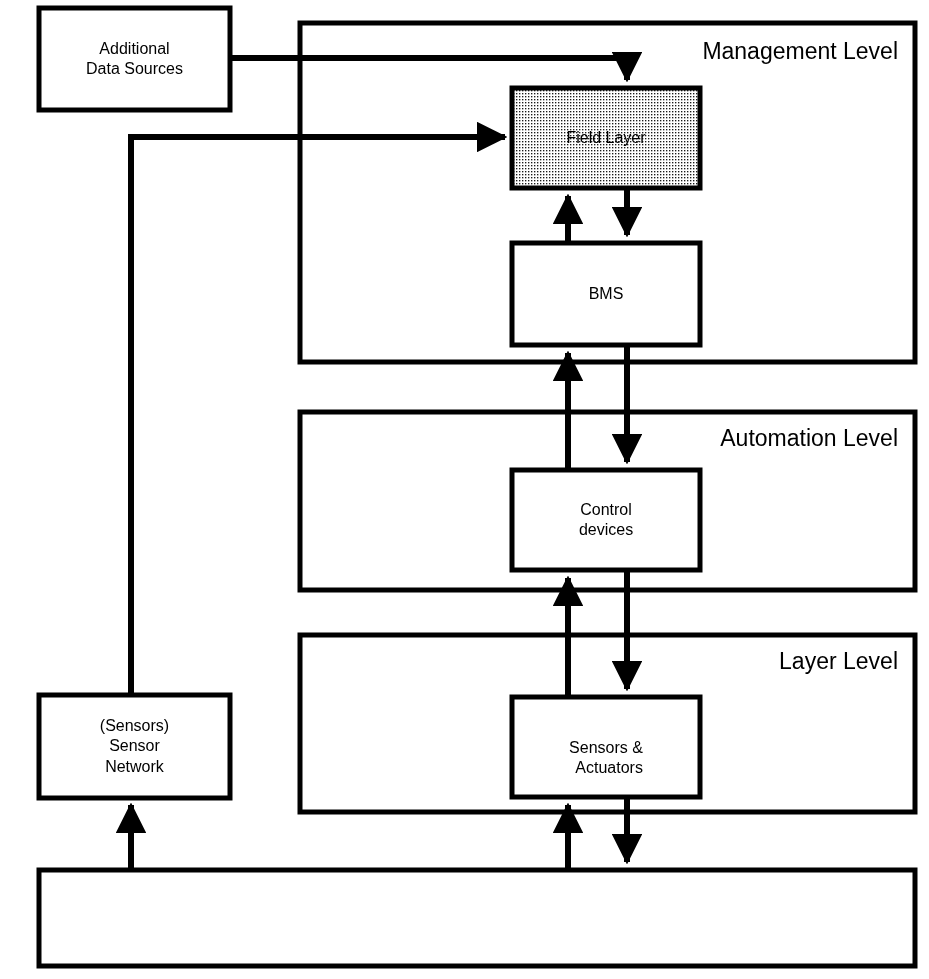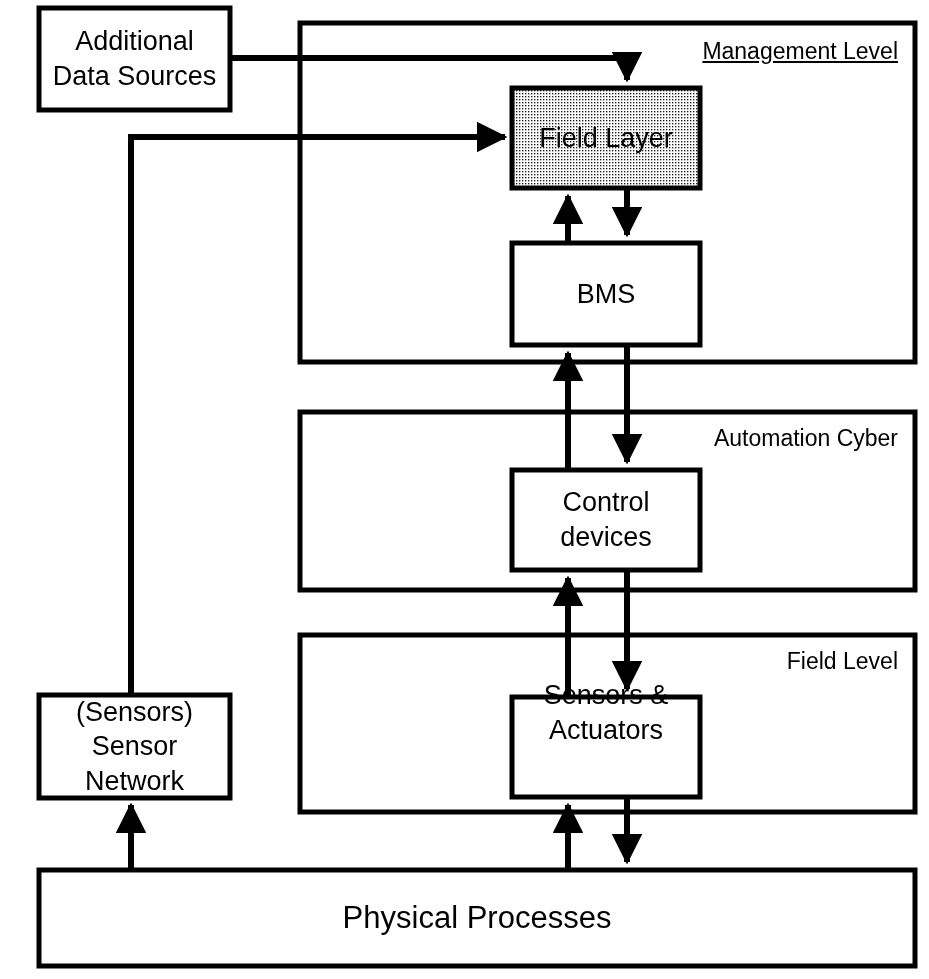--- a/index.html
+++ b/index.html
@@ -39,21 +39,21 @@
     font-family: "Liberation Sans", sans-serif;
     color: #000000;
   }
   .zone-label {
     position: absolute;
     text-align: right;
     white-space: nowrap;
     font-family: "Liberation Sans", sans-serif;
     color: #000000;
   }
-  .fs-inner { font-size: 27px; }
+  .fs-inner { font-size: 16px; }
   .fs-zone  { font-size: 23px; }
   .fs-big   { font-size: 31px; }
 </style>
 </head>
 <body>
 
 <div id="canvas">
 
   <svg id="diagram" viewBox="0 0 929 979" xmlns="http://www.w3.org/2000/svg">
     <defs>
@@ -94,38 +94,37 @@
 
     <rect x="512" y="470" width="188" height="100" fill="#ffffff" stroke="#000000" stroke-width="5"></rect>
 
     <rect x="512" y="697" width="188" height="100" fill="#ffffff" stroke="#000000" stroke-width="5"></rect>
 
     <rect x="39" y="695" width="191" height="103" fill="#ffffff" stroke="#000000" stroke-width="5"></rect>
 
     <rect x="39" y="870" width="876" height="96" fill="#ffffff" stroke="#000000" stroke-width="5"></rect>
   </svg>
 
-  <div class="zone-label fs-zone" style="left:540px; top:38px; width:358px;text-decoration:underline;">Management Level</div>
+  <div class="zone-label fs-zone" style="left:540px; top:38px; width:358px;">Management Level</div>
 
-  <div class="zone-label fs-zone" style="left:540px; top:425px; width:358px;">Automation Cyber</div>
+  <div class="zone-label fs-zone" style="left:540px; top:425px; width:358px;">Automation Level</div>
 
-  <div class="zone-label fs-zone" style="left:540px; top:648px; width:358px;">Field Level</div>
+  <div class="zone-label fs-zone" style="left:540px; top:648px; width:358px;">Layer Level</div>
 
   <div class="box-label fs-inner" style="left:39px; top:8px; width:191px; height:102px;">Additional
 Data Sources</div>
 
   <div class="box-label fs-inner" style="left:512px; top:88px; width:188px; height:100px;">Field Layer</div>
 
   <div class="box-label fs-inner" style="left:512px; top:470px; width:188px; height:100px;">Control
 devices</div>
 
   <div class="box-label fs-inner" style="left:512px; top:243px; width:188px; height:102px;">BMS</div>
 
-  <div class="box-label fs-inner" style="left:512px; top:663px; width:188px; height:100px;">Sensors &amp;
+  <div class="box-label fs-inner" style="left:512px; top:708px; width:188px; height:100px;text-align:right;">Sensors &amp;
 Actuators</div>
 
   <div class="box-label fs-inner" style="left:39px; top:695px; width:191px; height:103px;">(Sensors)
 Sensor
 Network</div>
 
-  <div class="box-label fs-big" style="left:39px; top:870px; width:876px; height:96px;">Physical Processes</div>
 
 </div>
 
 </body></html>

